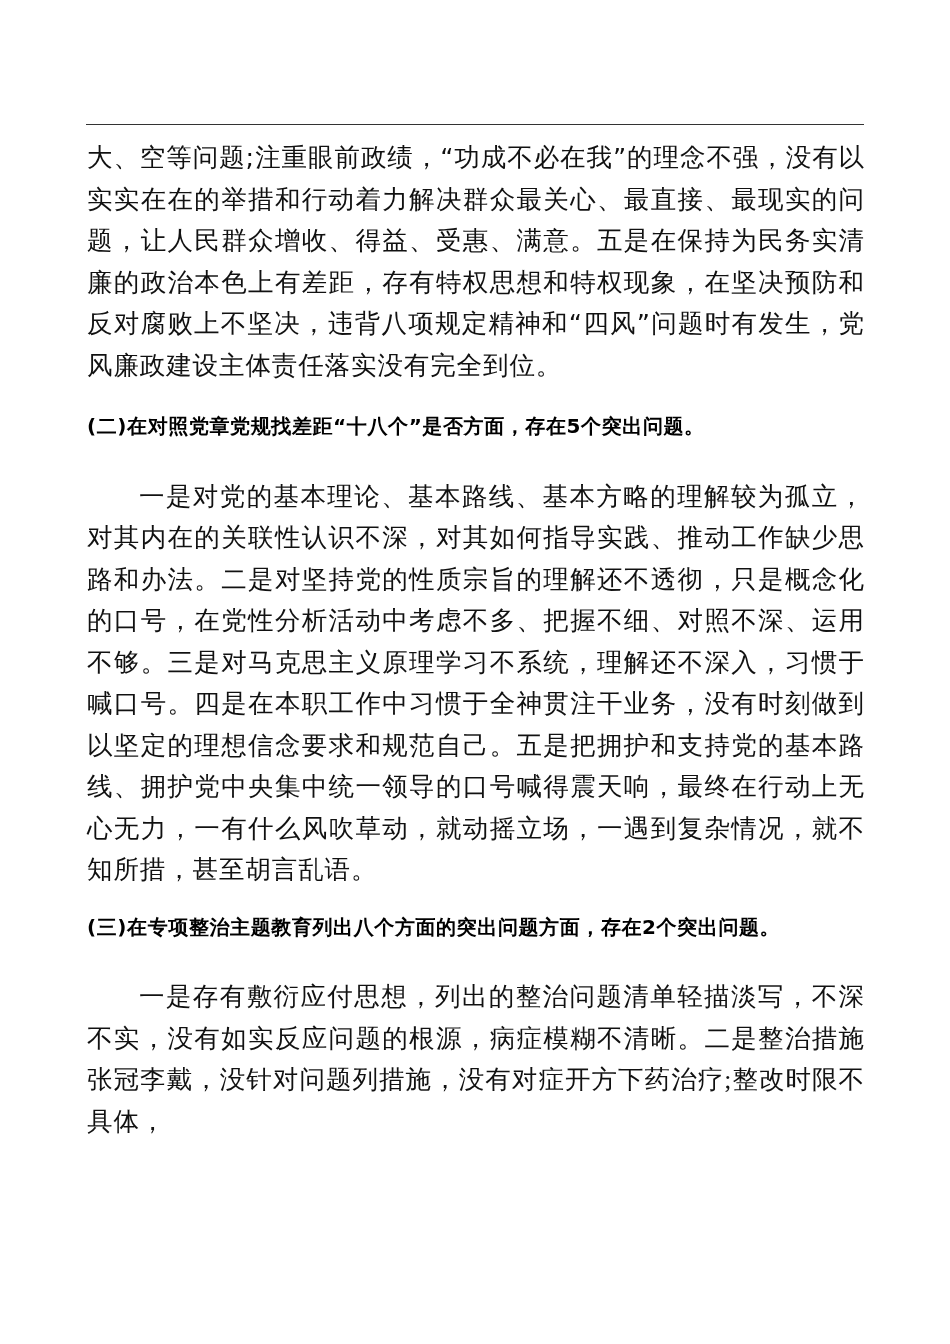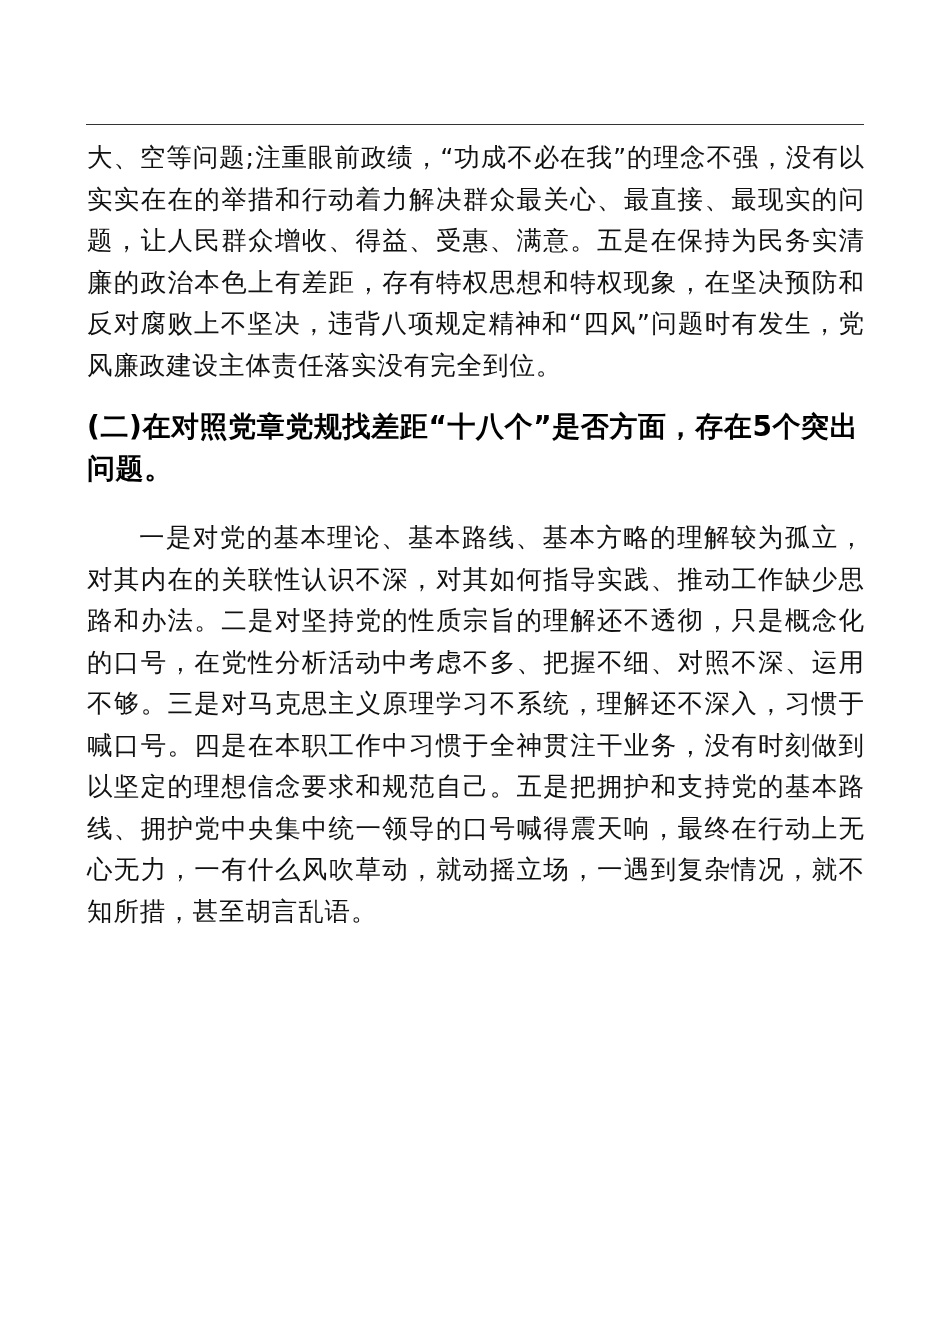--- a/index.html
+++ b/index.html
@@ -45,21 +45,21 @@
       text-align: justify;
       text-align-last: left;
       word-break: break-all;
     }
     .para.indent {
       text-indent: 52px;
       font-family: Liberation Serif, serif;
     }
     .heading {
       margin: 0;
-      font-size: 28px;
+      font-size: 20px;
       line-height: 41.5px;
       letter-spacing: 0.6px;
       word-break: break-all;
       font-weight: 600;
       color: #000000;
     }
     .gap-a { height: 20px; }
     .gap-b { height: 28px; }
     .gap-c { height: 16px; }
     .gap-d { height: 28px; }
@@ -76,17 +76,19 @@
     <div class="gap-a"></div>
 
     <p class="heading">(二)在对照党章党规找差距“十八个”是否方面，存在5个突出问题。</p>
 
     <div class="gap-b"></div>
 
     <p class="para indent">一是对党的基本理论、基本路线、基本方略的理解较为孤立，对其内在的关联性认识不深，对其如何指导实践、推动工作缺少思路和办法。二是对坚持党的性质宗旨的理解还不透彻，只是概念化的口号，在党性分析活动中考虑不多、把握不细、对照不深、运用不够。三是对马克思主义原理学习不系统，理解还不深入，习惯于喊口号。四是在本职工作中习惯于全神贯注干业务，没有时刻做到以坚定的理想信念要求和规范自己。五是把拥护和支持党的基本路线、拥护党中央集中统一领导的口号喊得震天响，最终在行动上无心无力，一有什么风吹草动，就动摇立场，一遇到复杂情况，就不知所措，甚至胡言乱语。</p>
 
     <div class="gap-c"></div>
 
+    <p class="heading">(三)在专项整治主题教育列出八个方面的突出问题方面，存在2个突出问题。</p>
 
     <div class="gap-d"></div>
 
+    <p class="para indent">一是存有敷衍应付思想，列出的整治问题清单轻描淡写，不深不实，没有如实反应问题的根源，病症模糊不清晰。二是整治措施张冠李戴，没针对问题列措施，没有对症开方下药治疗;整改时限不具体，</p>
   </div>
 </div>
 
 </body></html>

